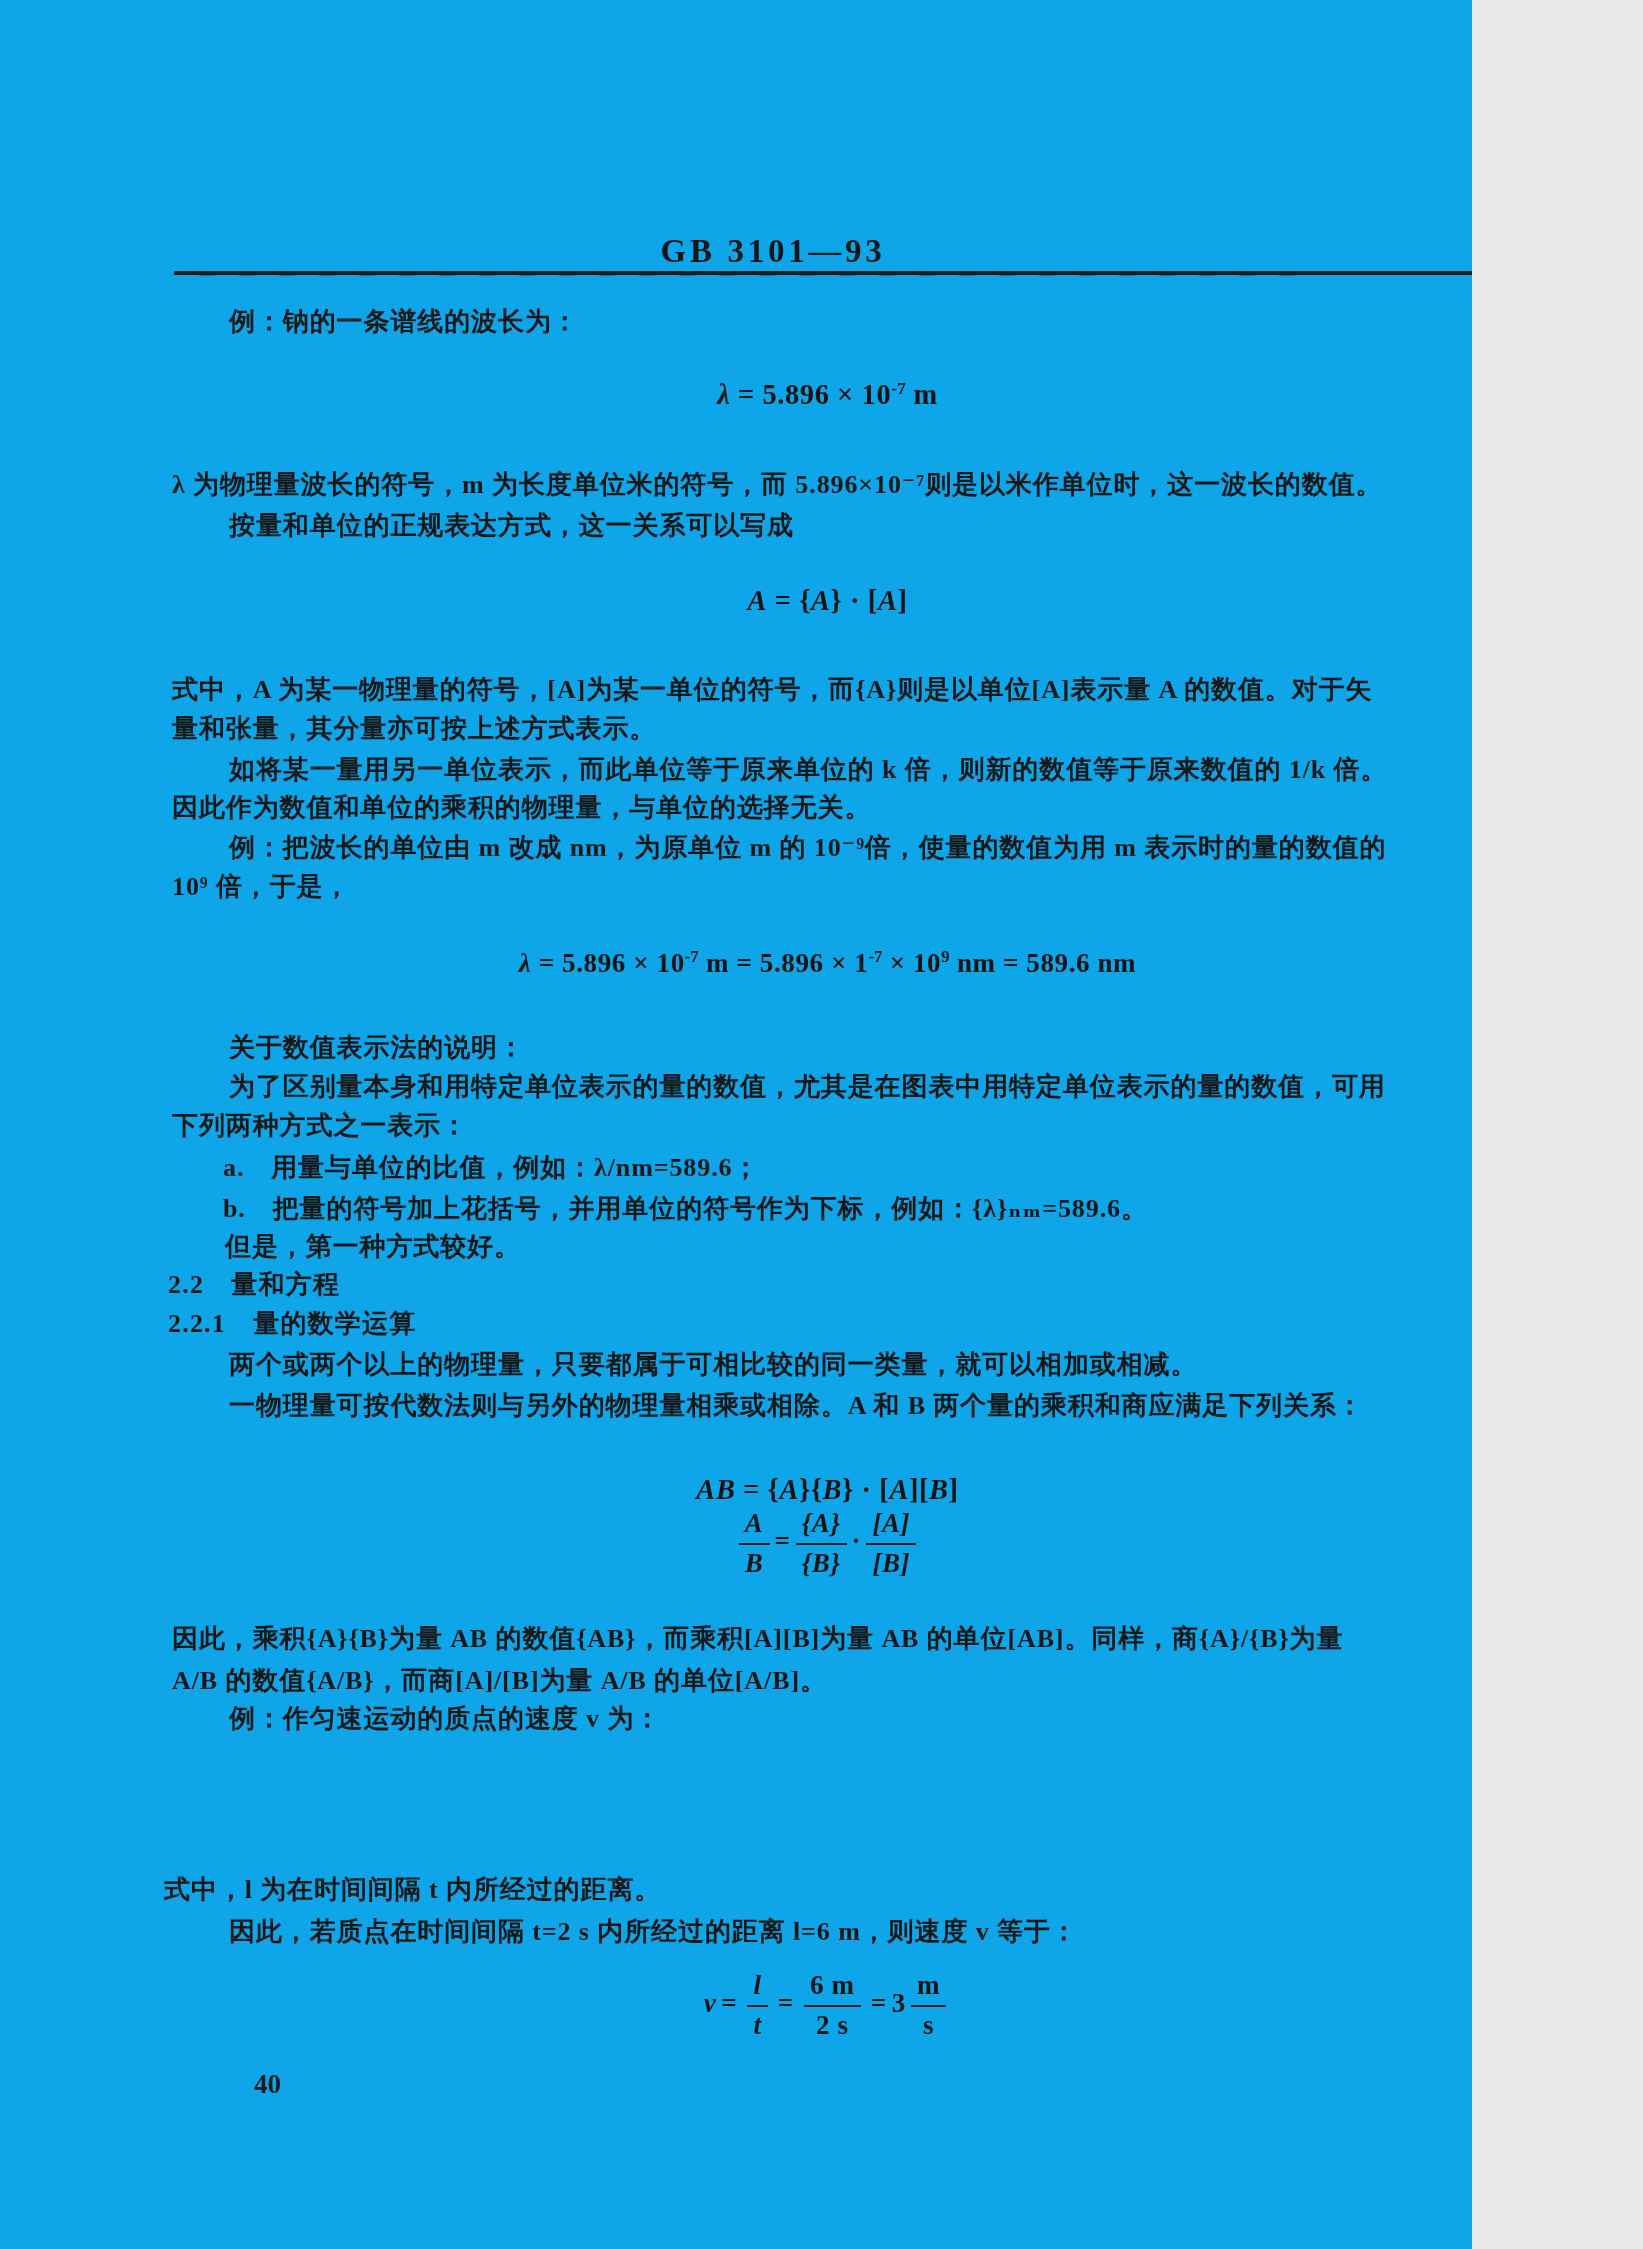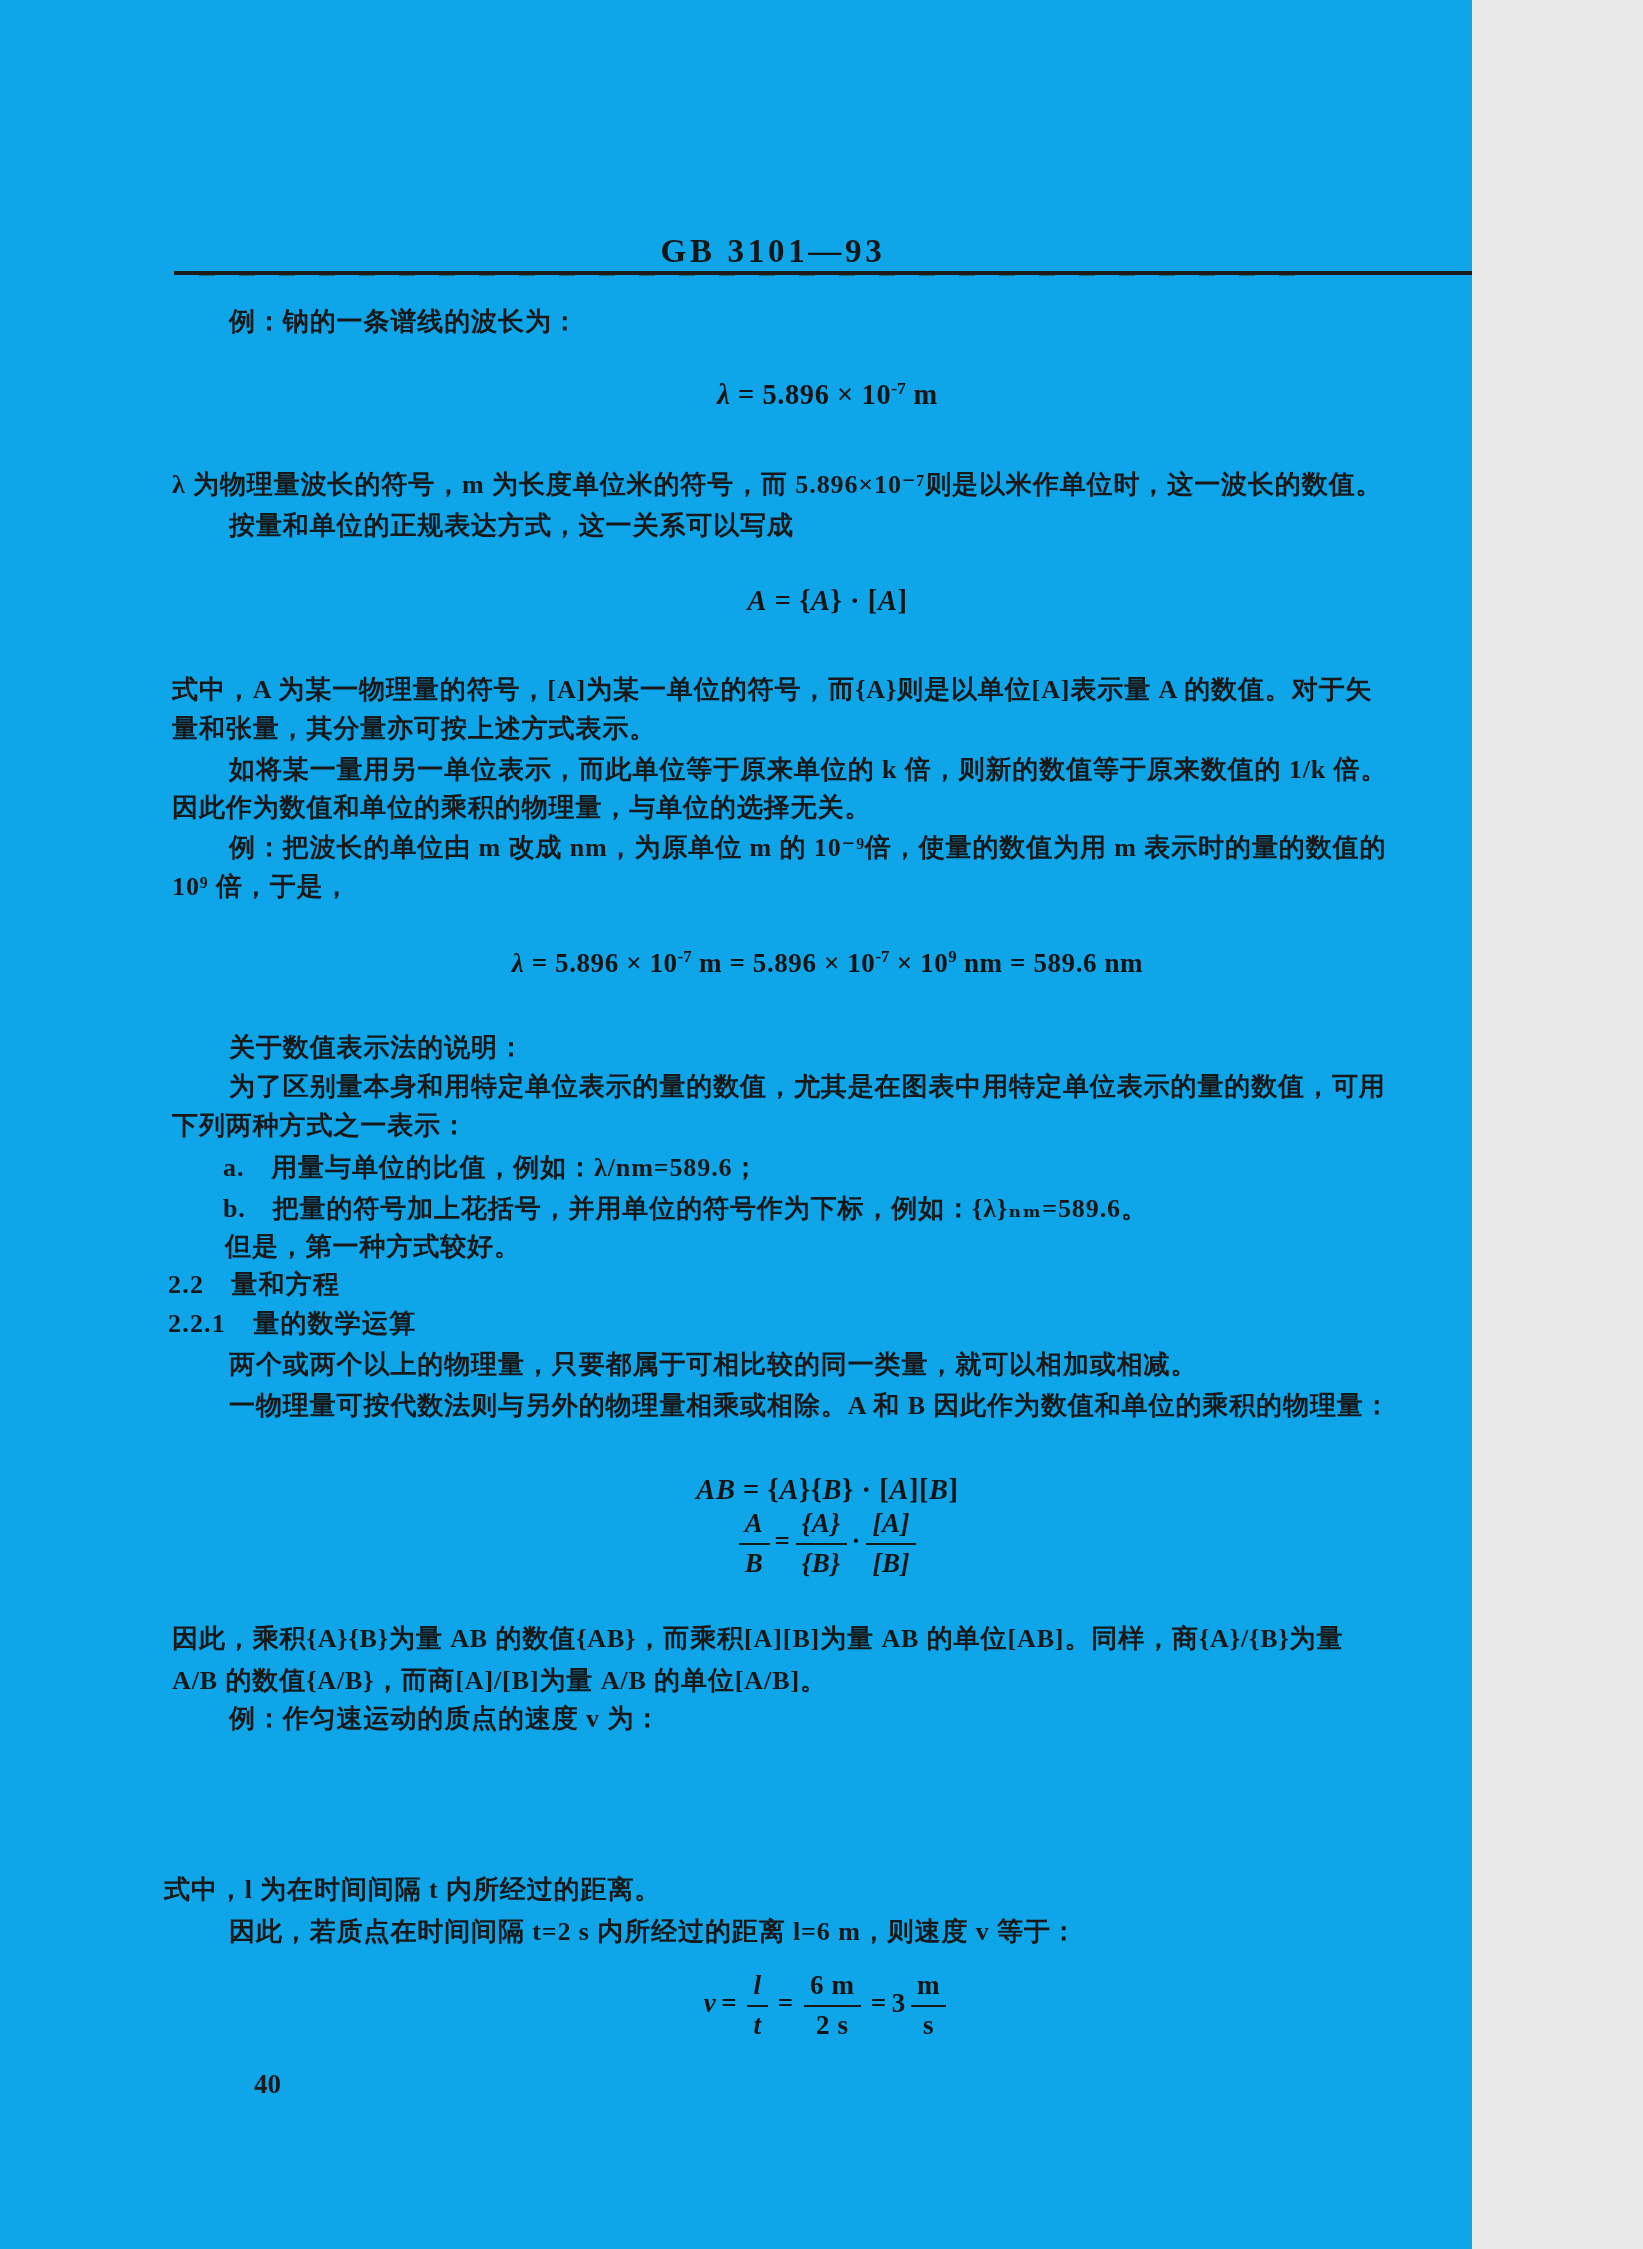--- a/index.html
+++ b/index.html
@@ -67,34 +67,34 @@
 
   <div class="fx" style="top:585px"><i>A</i><span> = {</span><i>A</i><span>} · [</span><i>A</i><span>]</span></div>
 
   <div class="cn" style="top:674px;left:172px">式中，A 为某一物理量的符号，[A]为某一单位的符号，而{A}则是以单位[A]表示量 A 的数值。对于矢</div>
   <div class="cn" style="top:713px;left:172px">量和张量，其分量亦可按上述方式表示。</div>
   <div class="cn" style="top:754px;left:229px">如将某一量用另一单位表示，而此单位等于原来单位的 k 倍，则新的数值等于原来数值的 1/k 倍。</div>
   <div class="cn" style="top:792px;left:172px">因此作为数值和单位的乘积的物理量，与单位的选择无关。</div>
   <div class="cn" style="top:832px;left:229px">例：把波长的单位由 m 改成 nm，为原单位 m 的 10⁻⁹倍，使量的数值为用 m 表示时的量的数值的</div>
   <div class="cn" style="top:871px;left:172px">10⁹ 倍，于是，</div>
 
-  <div class="fx" style="top:947px;font-size:27px"><i>λ</i><span> = 5.896 × 10</span><sup>-7</sup><span> m = 5.896 × 10</span><sup>-7</sup><span> × 10</span><sup>9</sup><span> nm = 589.6 nm</span></div>
+  <div class="fx" style="top:947px;font-size:27px"><i>λ</i><span> = 5.896 × 10</span><sup>-7</sup><span> m = 5.896 × 1</span><sup>-7</sup><span> × 10</span><sup>9</sup><span> nm = 589.6 nm</span></div>
 
   <div class="cn" style="top:1032px;left:229px">关于数值表示法的说明：</div>
   <div class="cn" style="top:1071px;left:229px">为了区别量本身和用特定单位表示的量的数值，尤其是在图表中用特定单位表示的量的数值，可用</div>
   <div class="cn" style="top:1110px;left:172px">下列两种方式之一表示：</div>
   <div class="cn" style="top:1152px;left:223px">a.　用量与单位的比值，例如：λ/nm=589.6；</div>
   <div class="cn" style="top:1193px;left:223px">b.　把量的符号加上花括号，并用单位的符号作为下标，例如：{λ}ₙₘ=589.6。</div>
   <div class="cn" style="top:1231px;left:225px">但是，第一种方式较好。</div>
 
   <div class="cn heading" style="top:1269px;left:168px">2.2　量和方程</div>
   <div class="cn heading" style="top:1308px;left:168px">2.2.1　量的数学运算</div>
 
   <div class="cn" style="top:1349px;left:229px">两个或两个以上的物理量，只要都属于可相比较的同一类量，就可以相加或相减。</div>
-  <div class="cn" style="top:1390px;left:229px">一物理量可按代数法则与另外的物理量相乘或相除。A 和 B 因此作为数值和单位的乘积的物理量：</div>
+  <div class="cn" style="top:1390px;left:229px">一物理量可按代数法则与另外的物理量相乘或相除。A 和 B 两个量的乘积和商应满足下列关系：</div>
 
   <div class="fx" style="top:1474px"><i>AB</i><span> = {</span><i>A</i><span>}{</span><i>B</i><span>} · [</span><i>A</i><span>][</span><i>B</i><span>]</span></div>
 
   <div class="fx" style="top:1508px;font-size:27px"><span class="frac"><span class="num it">A</span><span class="den it">B</span></span><span>=</span><span class="frac"><span class="num it">{A}</span><span class="den it">{B}</span></span><span>·</span><span class="frac"><span class="num it">[A]</span><span class="den it">[B]</span></span></div>
 
   <div class="cn" style="top:1623px;left:172px">因此，乘积{A}{B}为量 AB 的数值{AB}，而乘积[A][B]为量 AB 的单位[AB]。同样，商{A}/{B}为量</div>
   <div class="cn" style="top:1665px;left:172px">A/B 的数值{A/B}，而商[A]/[B]为量 A/B 的单位[A/B]。</div>
   <div class="cn" style="top:1703px;left:229px">例：作匀速运动的质点的速度 v 为：</div>
 
 

